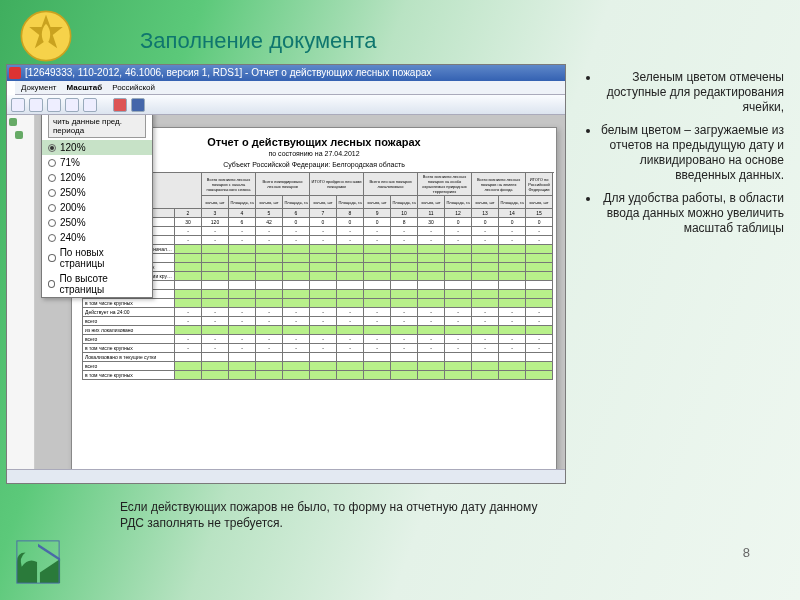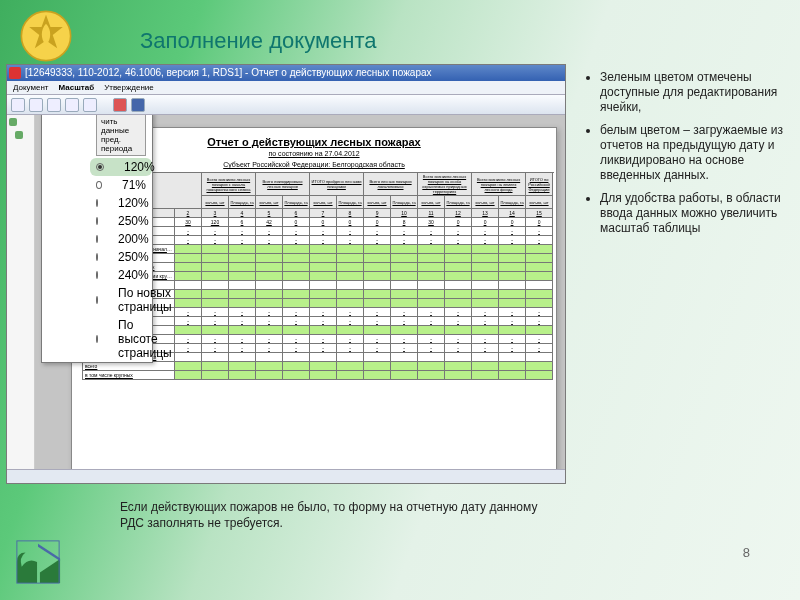--- a/index.html
+++ b/index.html
@@ -3,47 +3,47 @@
 <meta charset="utf-8">
 <style>
   * { box-sizing: border-box; margin: 0; padding: 0; }
   body { width: 800px; height: 600px; font-family: Arial, sans-serif; background: linear-gradient(110deg, #3fae5e 0%, #5cc97a 20%, #b9e3c3 40%, #e4f2e8 60%, #eef7f0 100%); position: relative; overflow: hidden; }
   .emblem { position: absolute; top: 8px; left: 18px; width: 56px; height: 56px; }
   .emblem svg { width: 100%; height: 100%; }
   .slide-title { position: absolute; top: 28px; left: 140px; color: #0f766e; font-size: 22px; font-weight: 400; }
   .app { position: absolute; top: 64px; left: 6px; width: 560px; height: 420px; background: #fff; border: 1px solid #7a7a7a; }
   .app-titlebar { height: 16px; background: linear-gradient(#5e88c9,#3461b2); color: #fff; font-size: 10px; line-height: 16px; padding-left: 18px; position: relative; white-space: nowrap; overflow: hidden; }
   .app-titlebar .icon { position: absolute; left: 2px; top: 2px; width: 12px; height: 12px; background: #d33; border-radius: 2px; }
-  .menubar { height: 14px; background: #eef2f8; border-bottom: 1px solid #aab; font-size: 8px; display: flex; align-items: center; gap: 10px; padding-left: 6px; }
+  .menubar { height: 14px; background: #eef2f8; border-bottom: 1px solid #aab; font-size: 8px; display: flex; align-items: center; gap: 10px; padding-left: 6px; margin-left: 8px; }
   .menubar span { cursor: default; }
   .toolbar { height: 20px; background: linear-gradient(#fafcff,#dce4ef); border-bottom: 1px solid #aab; display: flex; align-items: center; gap: 4px; padding-left: 4px; }
   .tbtn { width: 14px; height: 14px; border: 1px solid #9ab; background: #eef; border-radius: 2px; }
   .body { display: flex; height: calc(100% - 50px); }
   .tree { width: 28px; background: #f6f6f6; border-right: 1px solid #ccc; }
   .tree-node { font-size: 8px; padding: 2px; color: #333; }
   .tree-icon { display:inline-block; width:8px; height:8px; background:#6a6; border-radius:2px; margin-right:2px; vertical-align:middle; }
   .viewport { flex: 1; background: #c5c5c5; position: relative; overflow: hidden; }
-  .zoom-panel { position: absolute; top: -4px; left: 6px; width: 112px; background: #fff; border: 1px solid #7a7a7a; box-shadow: 2px 2px 4px rgba(0,0,0,.25); z-index: 5; padding-left: 48px; }
-  .zoom-panel .zrow { font-size: 12px; padding: 2px 6px; display: flex; align-items: center; gap: 20px; border-radius: 6px; }
+  .zoom-panel { position: absolute; top: -4px; left: 6px; width: 112px; background: #fff; border: 1px solid #7a7a7a; box-shadow: 2px 2px 4px rgba(0,0,0,.25); z-index: 5; }
+  .zoom-panel .zrow { font-size: 10px; padding: 2px 6px; display: flex; align-items: center; gap: 4px; }
   .zoom-panel .zrow.sel { background: #c7e2c7; }
   .radio { width: 8px; height: 8px; border: 1px solid #666; border-radius: 50%; display:inline-block; }
   .radio.on::after { content:""; display:block; width:4px; height:4px; background:#333; border-radius:50%; margin:1px; }
   .zoom-btn { font-size: 8px; padding: 2px 4px; border: 1px solid #999; background: #eee; margin: 2px 6px; display: inline-block; }
   .sheet { position: absolute; top: 12px; left: 36px; right: 8px; height: 390px; background: #fff; border: 1px solid #888; box-shadow: 2px 2px 6px rgba(0,0,0,.2); }
-  .sheet-inner { padding: 8px 10px; text-decoration: underline; }
+  .sheet-inner { padding: 8px 10px; }
   .rtitle { text-align: center; font-size: 11px; font-weight: bold; }
   .rsub { text-align: center; font-size: 7px; margin-top: 2px; }
   .rsubj { text-align: center; font-size: 7px; margin-top: 4px; margin-bottom: 4px; }
   table.grid { border-collapse: collapse; width: 100%; font-size: 5px; table-layout: fixed; }
   table.grid th, table.grid td { border: 1px solid #777; padding: 1px; text-align: center; vertical-align: middle; overflow: hidden; }
   table.grid th { background: #e8e8e8; font-weight: normal; }
   .rowlabel { text-align: left !important; font-size: 5px; padding-left: 2px !important; white-space: nowrap; overflow: hidden; text-overflow: ellipsis; }
   .ed { background: #b8f08a; }
   .side-text { position: absolute; top: 70px; left: 584px; width: 200px; font-size: 12px; color: #222; }
-  .side-text ul { list-style: disc; padding-left: 16px; }
+  .side-text ul { list-style: disc; padding-left: 16px; text-align: right; }
   .side-text li { margin-bottom: 8px; line-height: 1.25; }
   .foot-text { position: absolute; top: 500px; left: 120px; width: 420px; font-size: 12px; color: #222; line-height: 1.3; }
   .small-logo { position: absolute; bottom: 14px; left: 14px; width: 48px; height: 48px; }
   .page-no { position: absolute; bottom: 40px; right: 50px; font-size: 13px; color: #666; }
   .statusbar { position: absolute; bottom: 0; left: 0; right: 0; height: 14px; background: #e3e9f2; border-top: 1px solid #aab; }
 </style>
 </head>
 <body>
 
 <div class="emblem">
@@ -65,21 +65,21 @@
 </div>
 
 <div class="app">
   <div class="app-titlebar">
     <span class="icon"></span>
     <span>[12649333, 110-2012, 46.1006, версия 1, RDS1] - Отчет о действующих лесных пожарах</span>
   </div>
   <div class="menubar">
     <span>Документ</span>
     <span style="font-weight:bold">Масштаб</span>
-    <span>Утверждение</span>
+    <span>Российской</span>
   </div>
   <div class="toolbar">
     <span class="tbtn"></span>
     <span class="tbtn"></span>
     <span class="tbtn"></span>
     <span class="tbtn"></span>
     <span class="tbtn"></span>
     <span style="width:8px"></span>
     <span class="tbtn" style="background:#d55"></span>
     <span class="tbtn" style="background:#46a"></span>

